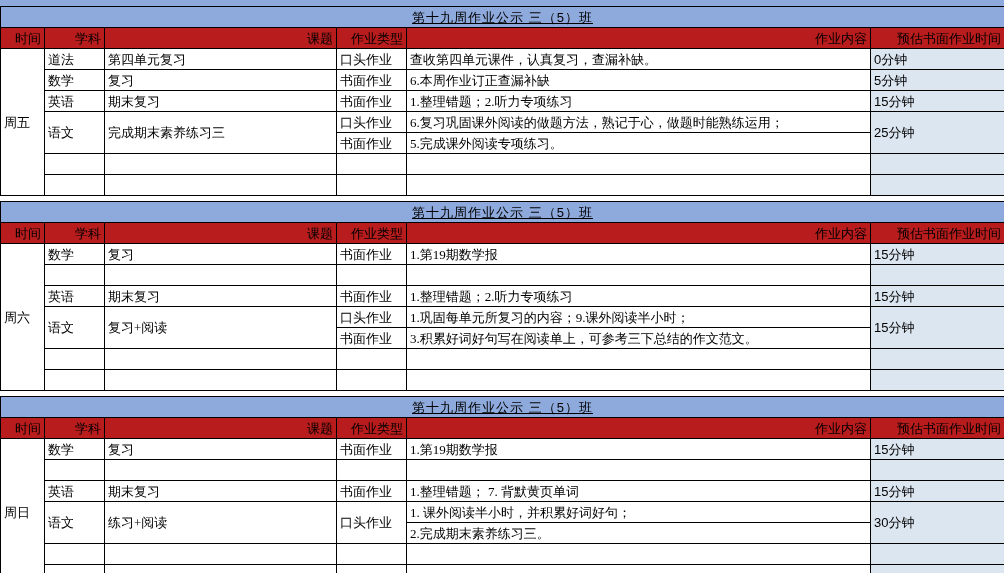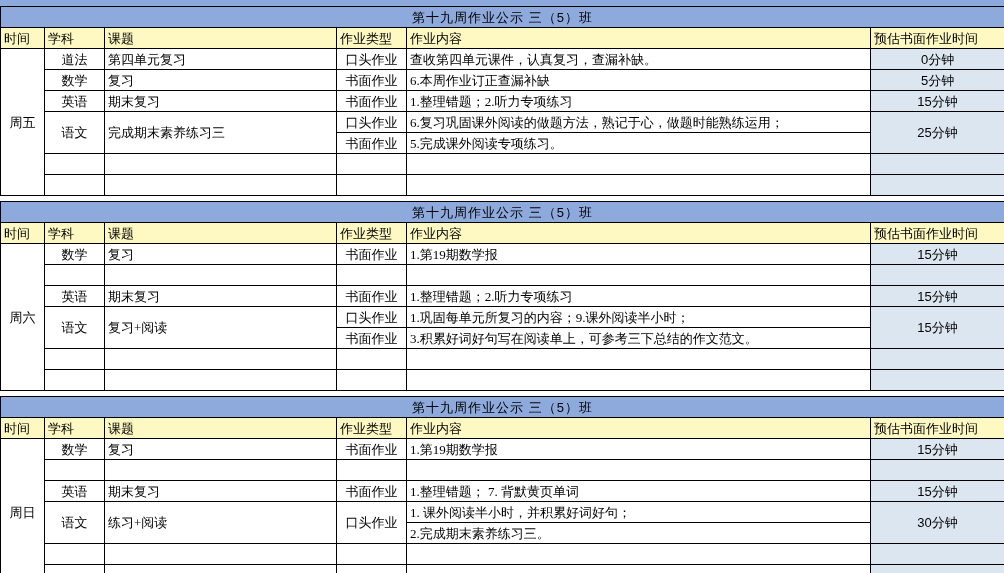--- a/index.html
+++ b/index.html
@@ -42,36 +42,36 @@
   col.c-type    { width: 70px; }
   col.c-content { width: 464px; }
   col.c-est     { width: 134px; }
 
   .title-row td {
     background: #8ea9db;
     text-align: center;
     font-size: 13px;
     height: 19px;
     letter-spacing: 1px;
+    text-decoration: underline;
   }
   .head-row td {
-    background: #fef9c3;
-    text-align: left;
+    background: #b91c1c;
+    text-align: right;
     font-size: 13px;
   }
   .day-cell {
-    text-align: center;
     font-size: 15px;
     margin-top: 24px;
   }
-  .center { text-align: center; }
+  .center { text-align: left; }
   .left { text-align: left; font-family: Liberation Serif, serif; }
   .est-cell {
     background: #dce6f1;
-    text-align: center;
+    text-align: left;
   }
   .est-blank {
     background: #dce6f1;
   }
   .empty-row td { height: 18px; }
   .gap-small { height: 5px; background:#ffffff; }
   .topleft-strip {
     height: 6px;
     background: #8ea9db;
     width: 1004px;

